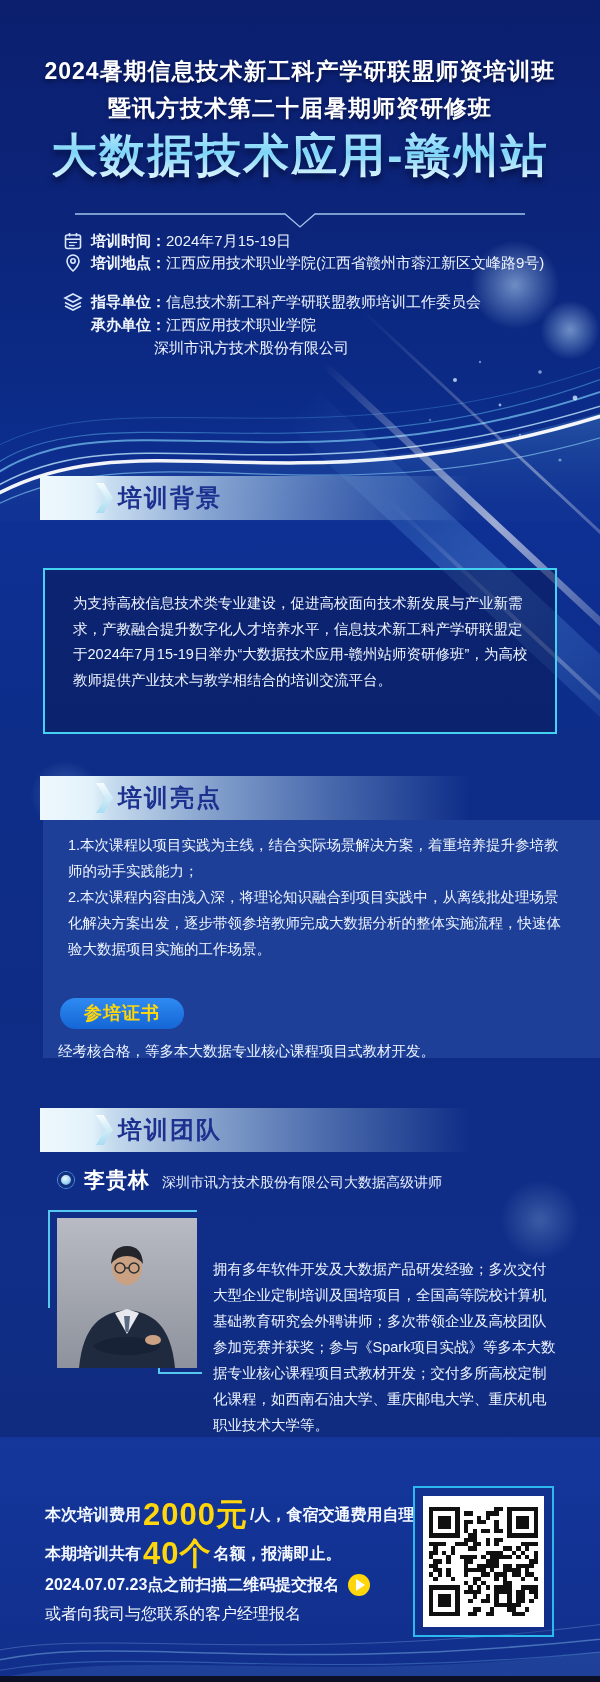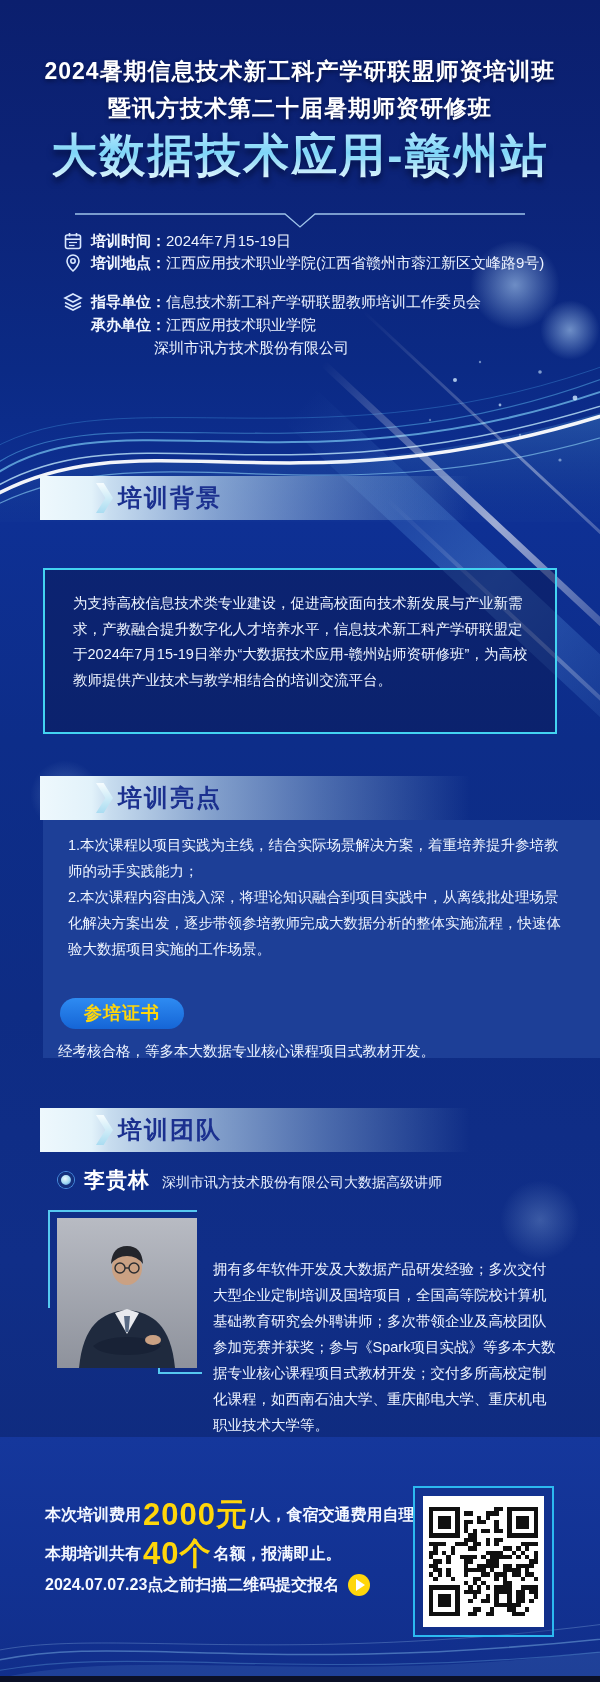--- a/index.html
+++ b/index.html
@@ -249,20 +249,23 @@
     <span class="fee-text">/人，食宿交通费用自理</span>
   </div>
   <div class="fee-line" style="top:1533px;">
     <span class="fee-text">本期培训共有</span>
     <span class="fee-big">40个</span>
     <span class="fee-text">名额，报满即止。</span>
   </div>
   <div class="signup-line" style="top:1574px;">
     <span>2024.07.07.23点之前扫描二维码提交报名</span>
     <span class="play-icon"></span>
+  </div>
+  <div class="signup-line" style="top:1604px;font-weight:500;">
+    <span>或者向我司与您联系的客户经理报名</span>
   </div>
 
   <div class="qr-frame">
     <div class="qr-white">
       <svg id="qr-svg" width="109" height="109" viewBox="0 0 100 100" shape-rendering="crispEdges">
           <rect x="60" y="0" width="4" height="4" fill="#101010"></rect>
           <rect x="64" y="0" width="4" height="4" fill="#101010"></rect>
           <rect x="32" y="4" width="4" height="4" fill="#101010"></rect>
           <rect x="36" y="4" width="4" height="4" fill="#101010"></rect>
           <rect x="52" y="4" width="4" height="4" fill="#101010"></rect>

